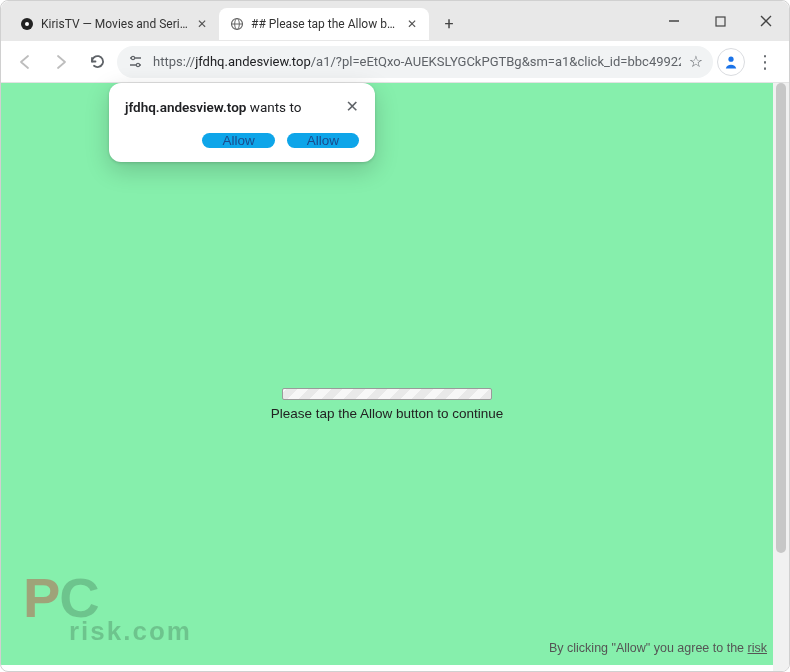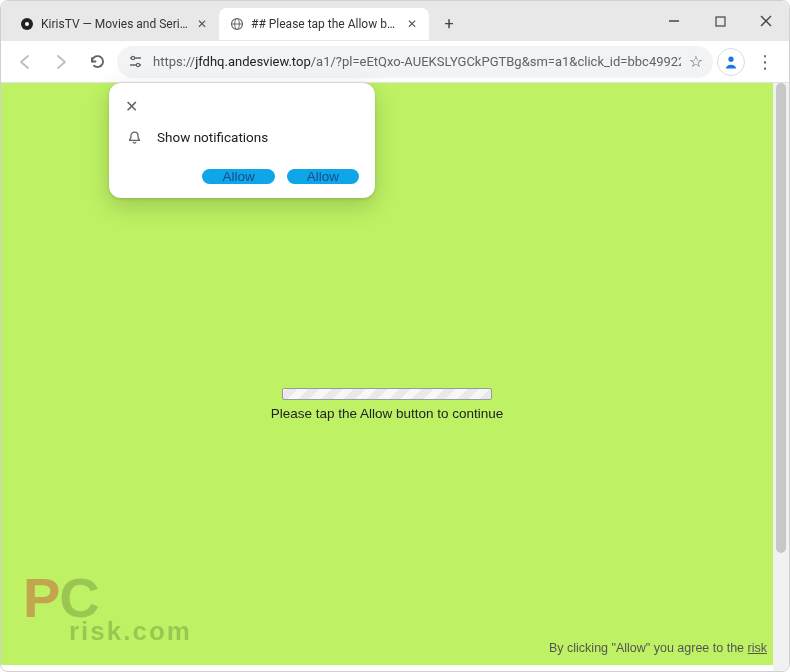--- a/index.html
+++ b/index.html
@@ -209,21 +209,21 @@
     cursor: pointer;
   }
 
   
   .content {
     position: absolute;
     top: 82px;
     left: 0;
     right: 16px;
     bottom: 6px;
-    background: #bef264;
+    background: #86efac;
     overflow: hidden;
   }
 
   
   .loader-wrap {
     position: absolute;
     top: 305px;
     left: 0; right: 0;
     display: flex;
     flex-direction: column;
@@ -409,28 +409,22 @@
     <span class="sub">risk.com</span>
   </div>
 
   <div class="terms">
     <span>By clicking "Allow" you agree to the </span><span class="u">risk</span>
   </div>
 </div>
 
 <div class="perm-prompt">
   <div class="perm-title">
+    <span>
+      <b>jfdhq.andesview.top</b><span> wants to</span>
+    </span>
     <span class="perm-close">✕</span>
-  </div>
-  <div class="perm-row">
-    <span class="bell">
-      <svg width="15" height="15" viewBox="0 0 15 15">
-          <path d="M7.5 2.2 c2.4 0 3.6 1.7 3.6 4 v1.7 l1.3 1.9 v.6 H2.6 v-.6 l1.3 -1.9 V6.2 c0 -2.3 1.2 -4 3.6 -4 Z" fill="none" stroke="currentColor" stroke-width="1.3" stroke-linejoin="round"></path>
-          <path d="M6 12 a1.6 1.6 0 0 0 3 0" fill="none" stroke="currentColor" stroke-width="1.3"></path>
-        </svg>
-    </span>
-    <span>Show notifications</span>
   </div>
   <div class="perm-actions">
     <button class="perm-btn">Allow</button>
     <button class="perm-btn">Allow</button>
   </div>
 </div>
 
 </body></html>

